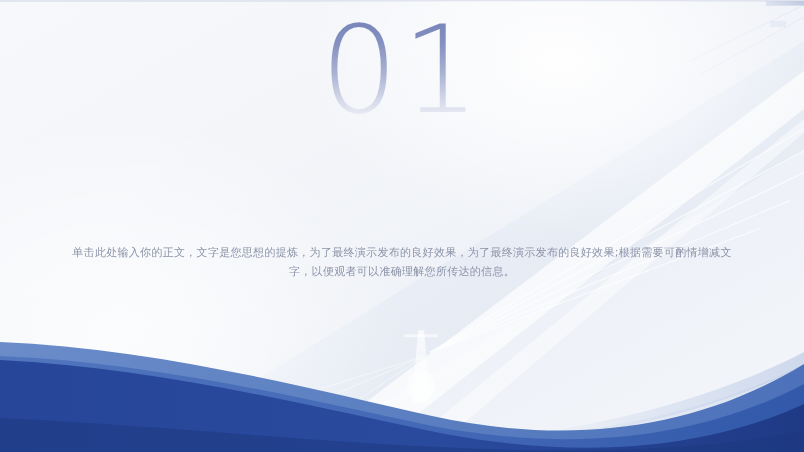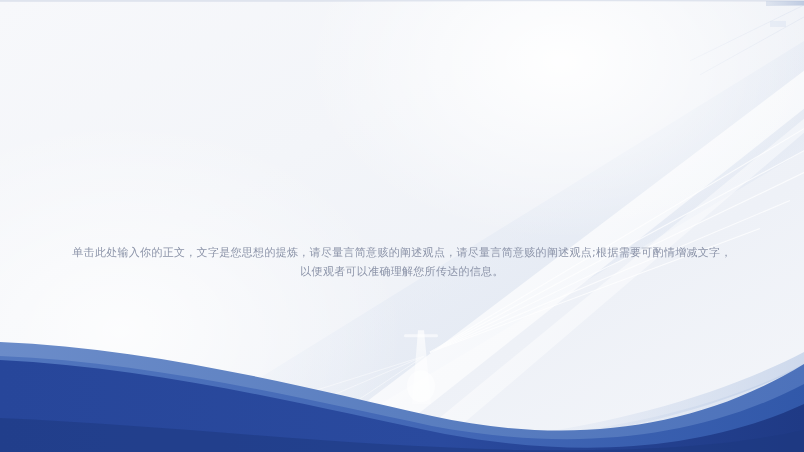--- a/index.html
+++ b/index.html
@@ -195,23 +195,24 @@
         <path d="M 804 16 L 700 74"></path>
       </g>
       <rect x="766" y="0" width="38" height="5" fill="#b9c6de" opacity="0.45"></rect>
       <rect x="770" y="20" width="16" height="6" fill="#d5dff0" opacity="0.5"></rect>
     </svg>
   </div>
 
   <div class="bloom bloom-a"></div>
   <div class="bloom bloom-b"></div>
 
-
-
-  <div class="body-text">单击此处输入你的正文，文字是您思想的提炼，请尽量言简意赅的阐述观点，请尽量言简意赅的阐述观点;根据需要可酌情增减文字，以便观者可以准确理解您所传达的信息。</div>
+  <div class="numeral">01</div>
+
+
+  <div class="body-text">单击此处输入你的正文，文字是您思想的提炼，为了最终演示发布的良好效果，为了最终演示发布的良好效果;根据需要可酌情增减文字，以便观者可以准确理解您所传达的信息。</div>
 
   <div class="waves">
     <svg viewBox="0 0 804 130" preserveAspectRatio="none" aria-hidden="true">
       <defs>
         <linearGradient id="wDark" x1="0" y1="0" x2="1" y2="0">
           <stop offset="0%" stop-color="#27469a"></stop>
           <stop offset="55%" stop-color="#2a4a9e"></stop>
           <stop offset="100%" stop-color="#1f3a85"></stop>
         </linearGradient>
         <linearGradient id="wMid" x1="0" y1="0" x2="1" y2="0">

